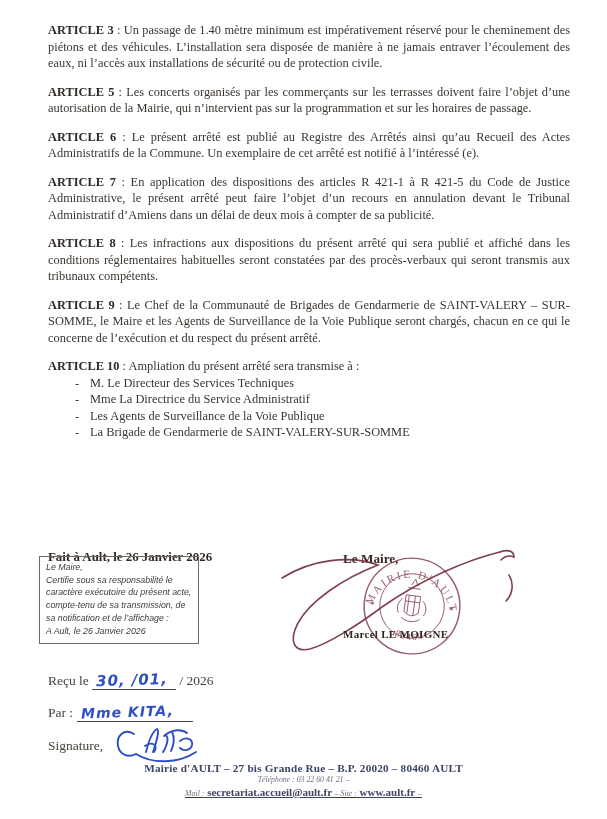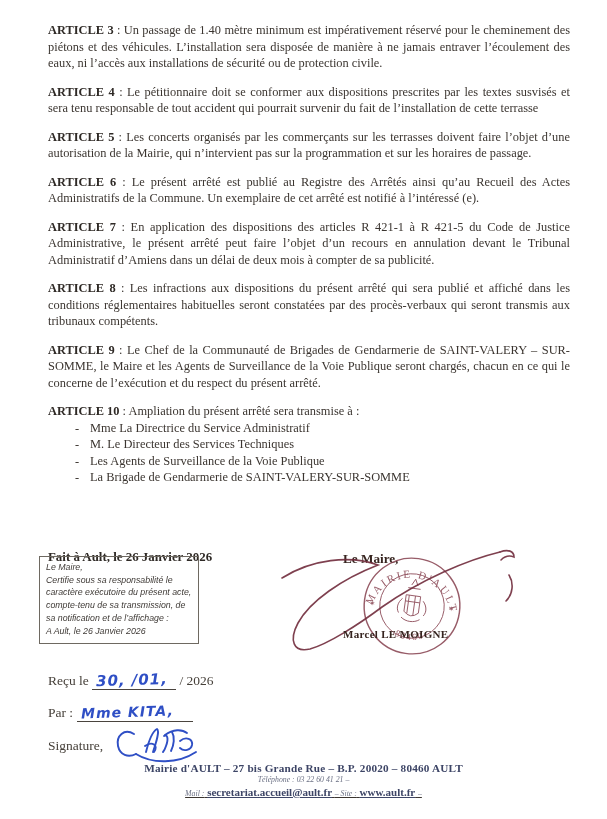--- a/index.html
+++ b/index.html
@@ -74,37 +74,36 @@
   }
 </style>
 </head>
 <body>
 
 <div class="page">
 
   <div class="content">
     <p class="article"><span class="art-label">ARTICLE 3</span><span> : </span><span>Un passage de 1.40 mètre minimum est impérativement réservé pour le cheminement des piétons et des véhicules. L’installation sera disposée de manière à ne jamais entraver l’écoulement des eaux, ni l’accès aux installations de sécurité ou de protection civile.</span></p>
 
-    <p class="article"><span class="art-label">ARTICLE 4</span><span> : </span><span>Le pétitionnaire doit se conformer aux dispositions prescrites par les textes susvisés et sera tenu responsable de tout accident qui pourrait survenir du fait de l’installation de cette terrasse</span></p>
 
     <p class="article"><span class="art-label">ARTICLE 5</span><span> : </span><span>Les concerts organisés par les commerçants sur les terrasses doivent faire l’objet d’une autorisation de la Mairie, qui n’intervient pas sur la programmation et sur les horaires de passage.</span></p>
 
     <p class="article"><span class="art-label">ARTICLE 6</span><span> : </span><span>Le présent arrêté est publié au Registre des Arrêtés ainsi qu’au Recueil des Actes Administratifs de la Commune. Un exemplaire de cet arrêté est notifié à l’intéressé (e).</span></p>
 
     <p class="article"><span class="art-label">ARTICLE 7</span><span> : </span><span>En application des dispositions des articles R 421-1 à R 421-5 du Code de Justice Administrative, le présent arrêté peut faire l’objet d’un recours en annulation devant le Tribunal Administratif d’Amiens dans un délai de deux mois à compter de sa publicité.</span></p>
 
     <p class="article"><span class="art-label">ARTICLE 8</span><span> : </span><span>Les infractions aux dispositions du présent arrêté qui sera publié et affiché dans les conditions réglementaires habituelles seront constatées par des procès-verbaux qui seront transmis aux tribunaux compétents.</span></p>
 
     <p class="article"><span class="art-label">ARTICLE 9</span><span> : </span><span>Le Chef de la Communauté de Brigades de Gendarmerie de SAINT-VALERY – SUR-SOMME, le Maire et les Agents de Surveillance de la Voie Publique seront chargés, chacun en ce qui le concerne de l’exécution et du respect du présent arrêté.</span></p>
 
     <p class="article" style="margin-bottom:0;"><span class="art-label">ARTICLE 10</span><span> : </span><span>Ampliation du présent arrêté sera transmise à :</span></p>
 
     <ul class="ampliation">
+      <li><span class="dash">-</span><span>M. Le Directeur des Services Techniques</span></li>
       <li><span class="dash">-</span><span>Mme La Directrice du Service Administratif</span></li>
-      <li><span class="dash">-</span><span>M. Le Directeur des Services Techniques</span></li>
       <li><span class="dash">-</span><span>Les Agents de Surveillance de la Voie Publique</span></li>
       <li><span class="dash">-</span><span>La Brigade de Gendarmerie de SAINT-VALERY-SUR-SOMME</span></li>
     </ul>
   </div>
 
   <div class="dateline">Fait à Ault, le 26 Janvier 2026</div>
 
   <div class="cert-box">
     <div>Le Maire,</div>
     <div>Certifie sous sa responsabilité le caractère exécutoire du présent acte, compte-tenu de sa transmission, de sa notification et de l’affichage :</div>

